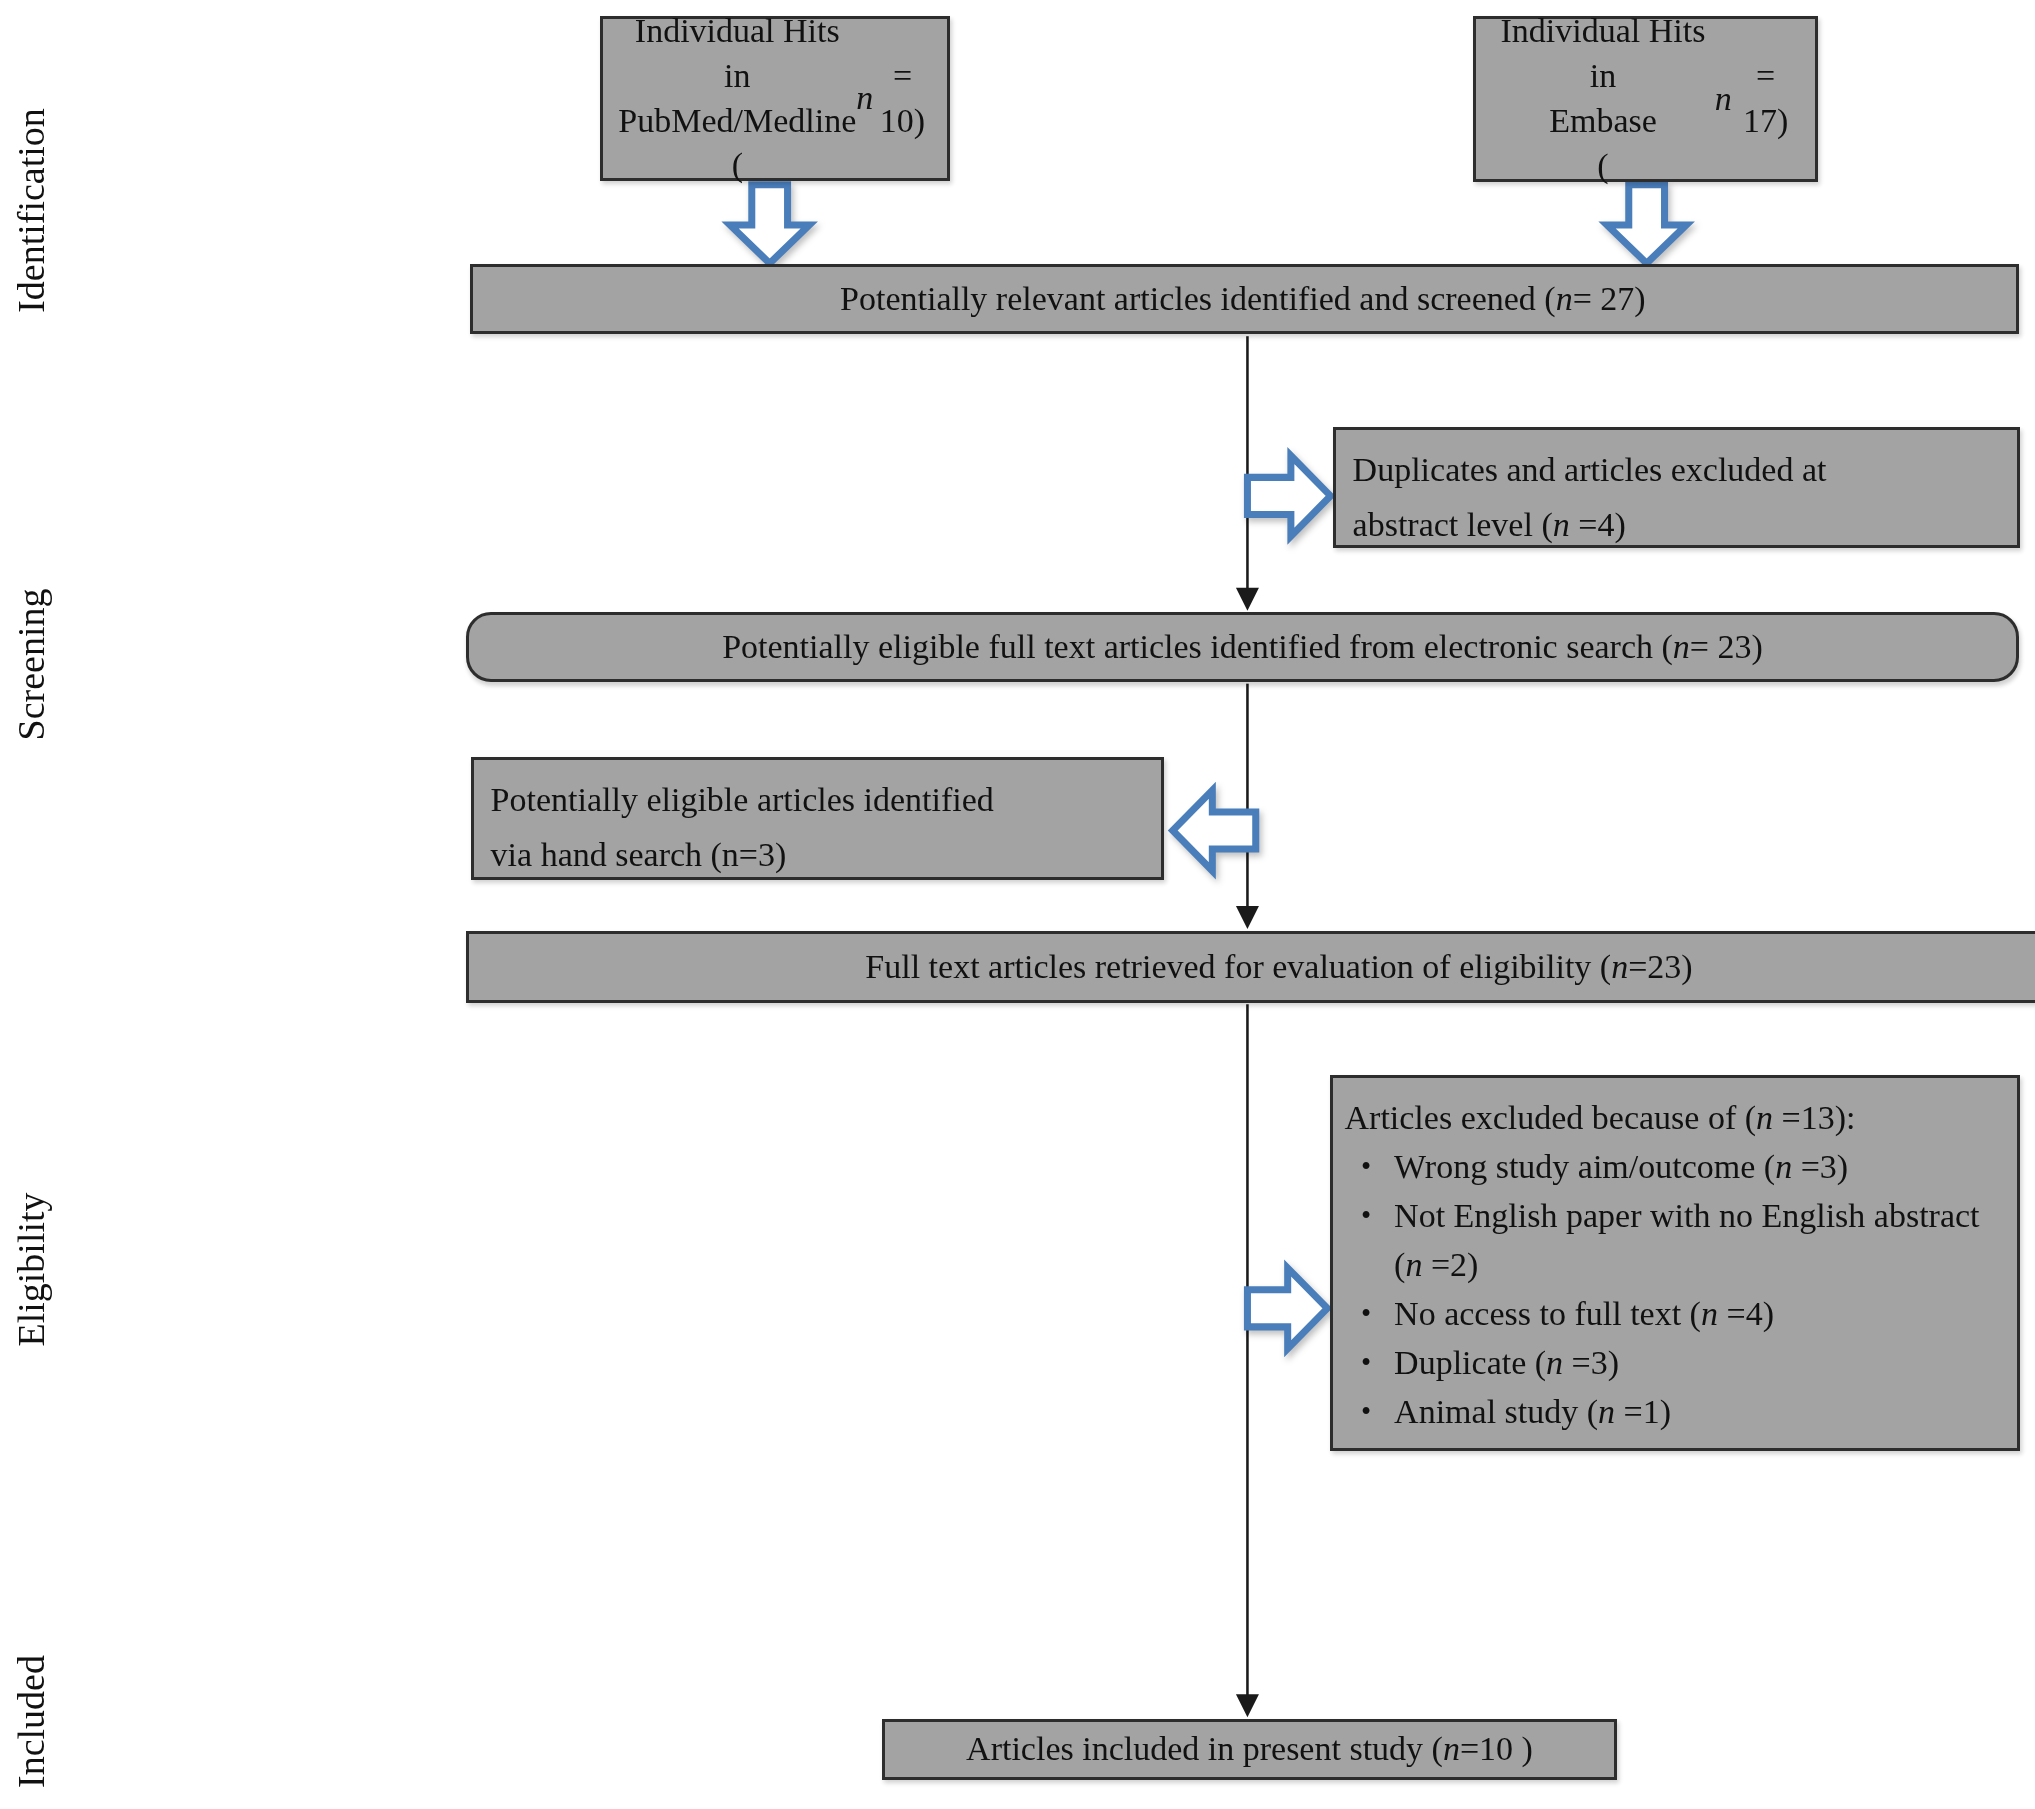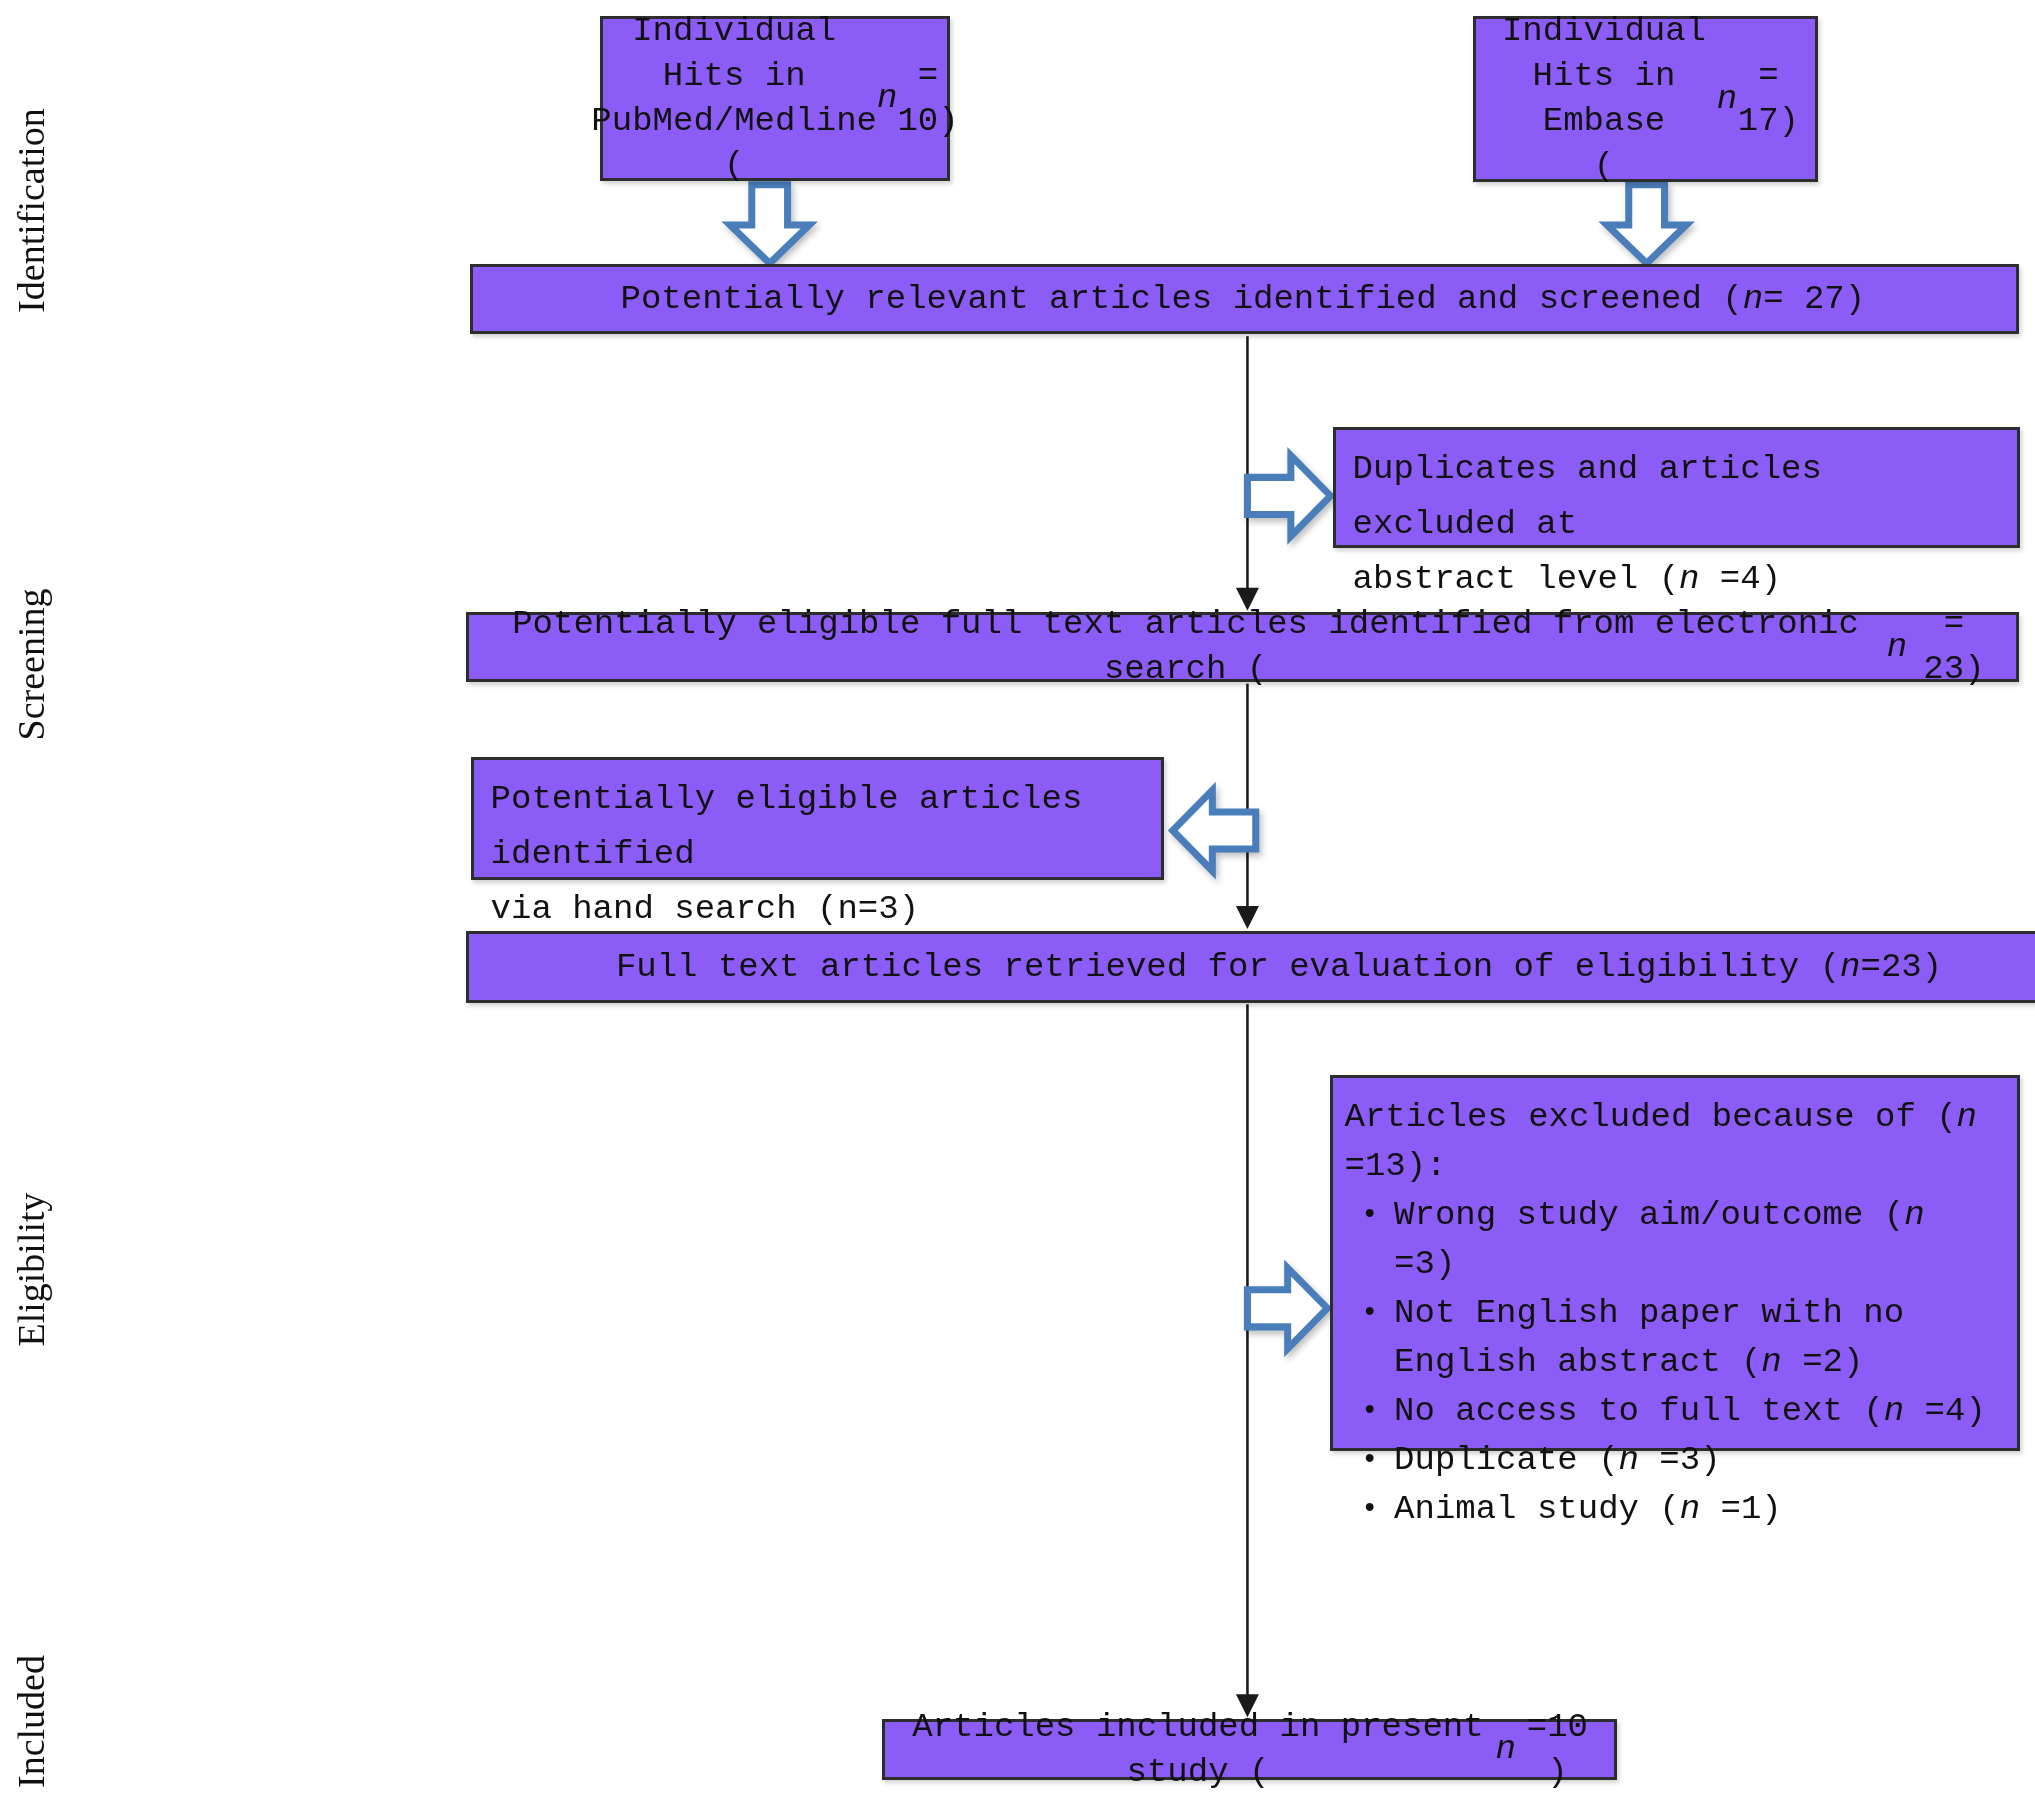--- a/index.html
+++ b/index.html
@@ -7,27 +7,26 @@
     position:relative;
     width:2035px;height:1810px;
     background:#ffffff;
     font-family:"Liberation Serif","DejaVu Serif",serif;
     color:#111111;
     overflow:hidden;
   }
   .box{
     position:absolute;
     box-sizing:border-box;
-    background:#8b5cf6;
+    background:#a3a3a3;
     border:3.2px solid #2d2d2d;
     box-shadow:1.9px 3.2px 4.5px rgba(0,0,0,0.18);
     font-size:34px;
     line-height:1.32;
     white-space:pre-line;
-    font-family:Liberation Mono, monospace;
   }
   .center{
     display:flex;align-items:center;justify-content:center;
     text-align:center;
     padding:0 15.3px;
   }
   .leftalign{
     padding:11.5px 12.8px 0 16.6px;
     text-align:left;
     line-height:1.62;
@@ -100,21 +99,21 @@
 
   <div class="box center" style="left:1473px;top:16px;width:345px;height:166px;">Individual Hits in
 Embase
 (<i>n</i> = 17)</div>
 
   <div class="box center" style="left:470px;top:264px;width:1549px;height:70px;padding-left:12px;">Potentially relevant articles identified and screened (<i>n</i> = 27)</div>
 
   <div class="box leftalign" style="left:1333px;top:427px;width:687px;height:121px;">Duplicates and articles excluded at
 abstract level (<i>n</i> =4)</div>
 
-  <div class="box center" style="left:466px;top:612px;width:1553px;height:70px;">Potentially eligible full text articles identified from electronic search (<i>n</i> = 23)</div>
+  <div class="box center" style="left:466px;top:612px;width:1553px;height:70px;border-radius:25px;">Potentially eligible full text articles identified from electronic search (<i>n</i> = 23)</div>
 
   <div class="box leftalign" style="left:471px;top:757px;width:693px;height:123px;">Potentially eligible articles identified
 via hand search (n=3)</div>
 
   <div class="box center" style="left:466px;top:931px;width:1626px;height:72px;">Full text articles retrieved for evaluation of eligibility  (<i>n</i> =23)</div>
 
   <div class="box ex-box" style="left:1330px;top:1075px;width:690px;height:376px;">
     <div class="ex-header">Articles excluded because of (<i>n</i> =13):</div>
     <div class="ex-row">
       <span class="ex-bullet">•</span>

